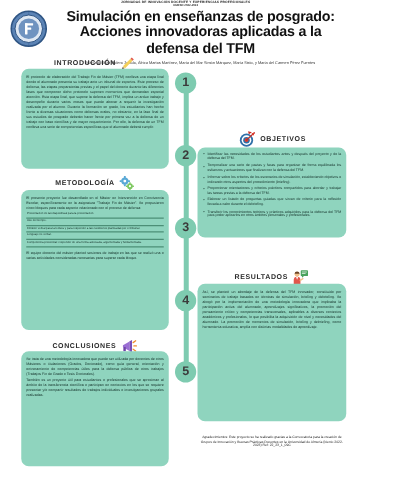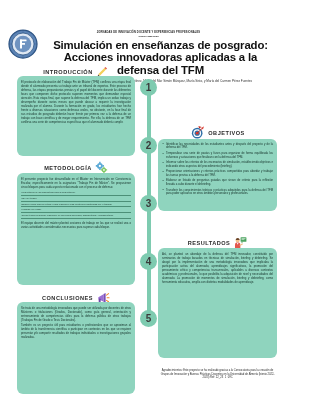--- a/index.html
+++ b/index.html
@@ -18,22 +18,21 @@
     width: 283px;
     height: 400px;
     background: #ffffff;
   }
 
   
   .header {
     position: relative;
     width: 283px;
     height: 44px;
-    padding: 10px 4px 0 4px;
-    margin-top: 21px;
+    padding: 0 4px 0 4px;
   }
 
   .jornadas-line {
     text-align: center;
     font-size: 2.6px;
     font-weight: bold;
     letter-spacing: 0.15px;
     color: #1a1a1a;
     line-height: 1.25;
     margin-left: 14px;

